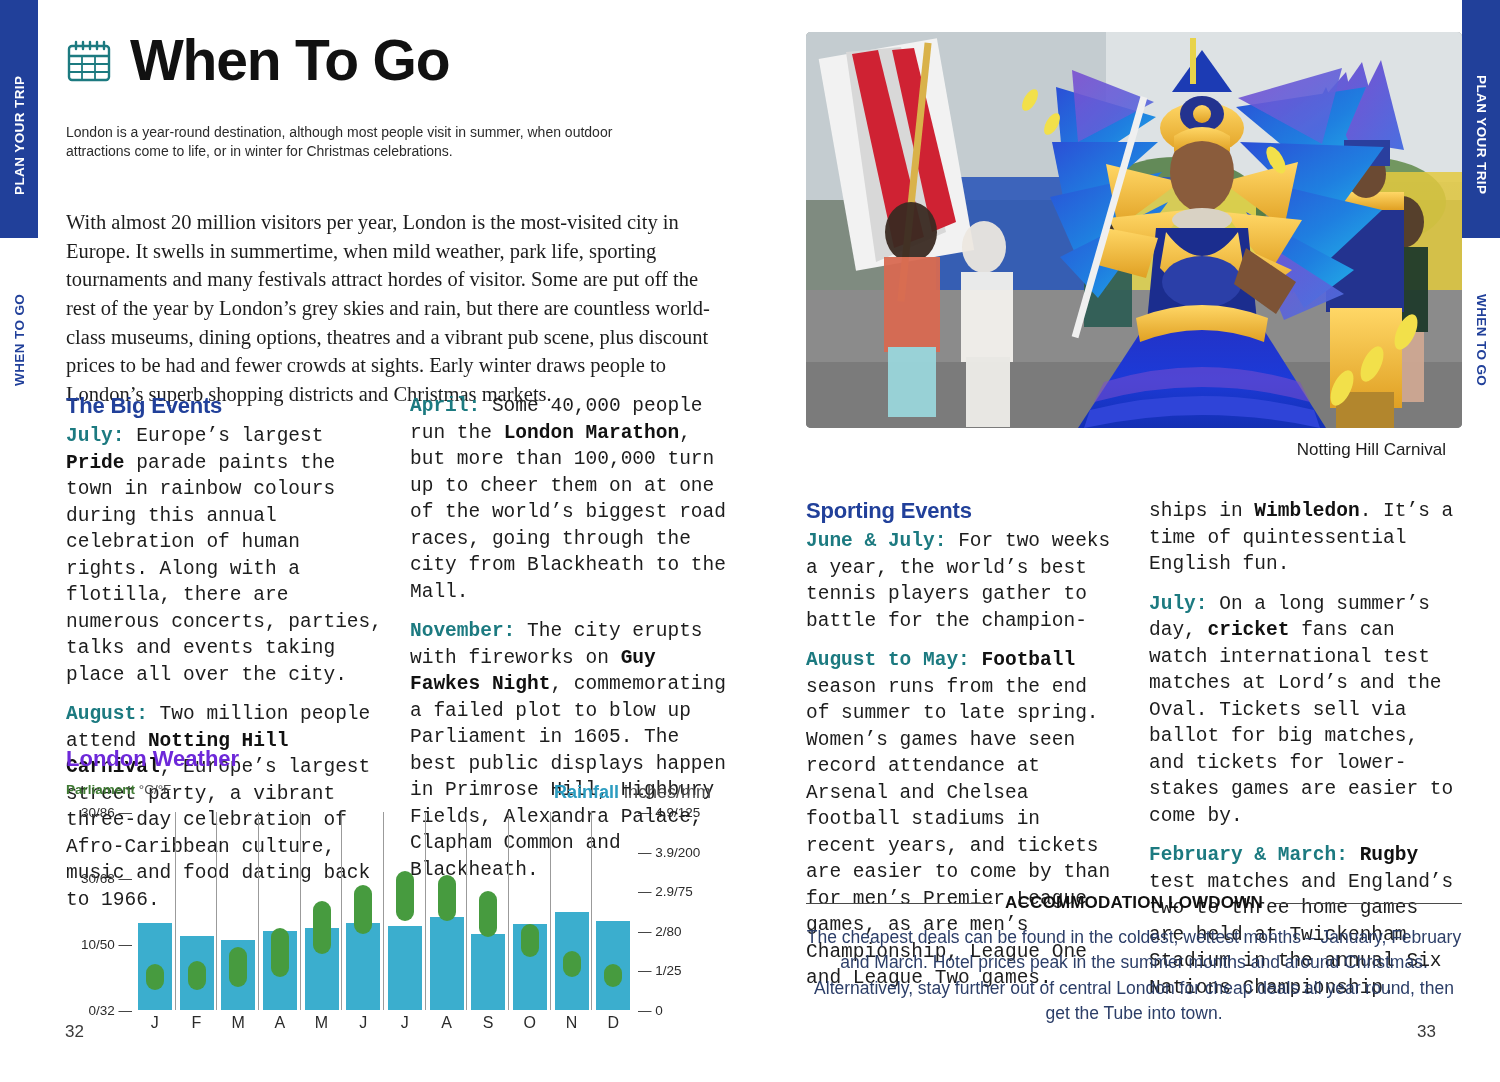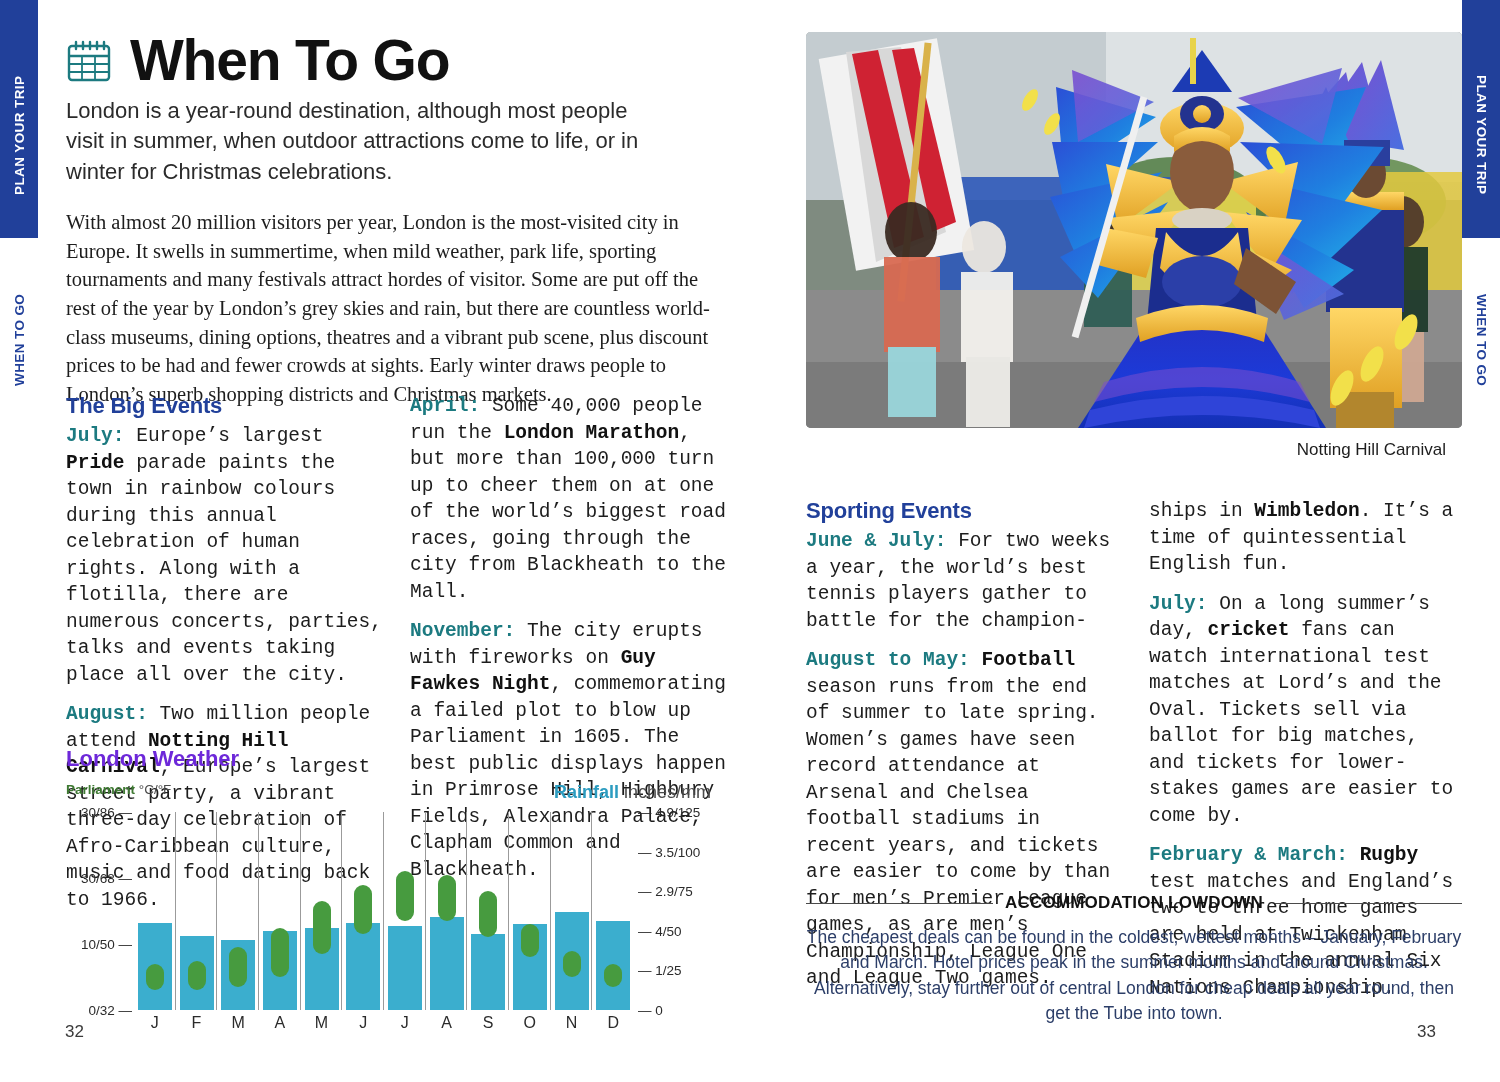--- a/index.html
+++ b/index.html
@@ -47,22 +47,22 @@
   
   .headline-row { position: absolute; left: 28px; top: 32px; display: flex; align-items: center; gap: 18px; }
   .cal-icon { width: 46px; height: 44px; flex: 0 0 auto; }
   .headline {
     font-size: 57px; font-weight: bold; letter-spacing: -1.2px;
     color: #111; line-height: 1;
   }
 
   
   .intro {
-    position: absolute; left: 28px; top: 96px; width: 600px;
-    font-size: 22px; line-height: 1.38; color: #2b2b2b;
+    position: absolute; left: 28px; top: 123px; width: 600px;
+    font-size: 14px; line-height: 1.38; color: #2b2b2b;
   }
 
   .body-serif {
     font-family: "Liberation Serif", serif;
     font-size: 20.5px; line-height: 1.40; color: #1d1d1d;
     text-align: left;
   }
   .lead-para {
     position: absolute; left: 28px; top: 208px; width: 655px;
   }
@@ -270,23 +270,23 @@
             <div class="bar" title="October 54mm" style="left: 378.833px; height: 85.536px; background: rgb(59, 174, 206);"></div>
             <div class="pill" title="October 8–13°C" style="left: 386.833px; top: 112.2px; height: 33px; background: rgb(71, 155, 63);"></div>
             <div class="bar" title="November 62mm" style="left: 420.5px; height: 98.208px; background: rgb(59, 174, 206);"></div>
             <div class="pill" title="November 5–9°C" style="left: 428.5px; top: 138.6px; height: 26.4px; background: rgb(71, 155, 63);"></div>
             <div class="bar" title="December 56mm" style="left: 462.167px; height: 88.704px; background: rgb(59, 174, 206);"></div>
             <div class="pill" title="December 3.5–7°C" style="left: 470.167px; top: 151.8px; height: 23.1px; background: rgb(71, 155, 63);"></div>
           </div>
         <div class="ax-right" id="ax-right">
             <div class="tick-r" style="top: 198px;">— 0</div>
             <div class="tick-r" style="top: 158.4px;">— 1/25</div>
-            <div class="tick-r" style="top: 118.8px;">— 4/50</div>
+            <div class="tick-r" style="top: 118.8px;">— 2/80</div>
             <div class="tick-r" style="top: 79.2px;">— 2.9/75</div>
-            <div class="tick-r" style="top: 39.6px;">— 3.5/100</div>
+            <div class="tick-r" style="top: 39.6px;">— 3.9/200</div>
             <div class="tick-r" style="top: 0px;">— 4.9/125</div>
           </div>
         <div class="months" id="months">
             <div class="mo" style="left: 3.83333px;">J</div>
             <div class="mo" style="left: 45.5px;">F</div>
             <div class="mo" style="left: 87.1667px;">M</div>
             <div class="mo" style="left: 128.833px;">A</div>
             <div class="mo" style="left: 170.5px;">M</div>
             <div class="mo" style="left: 212.167px;">J</div>
             <div class="mo" style="left: 253.833px;">J</div>

